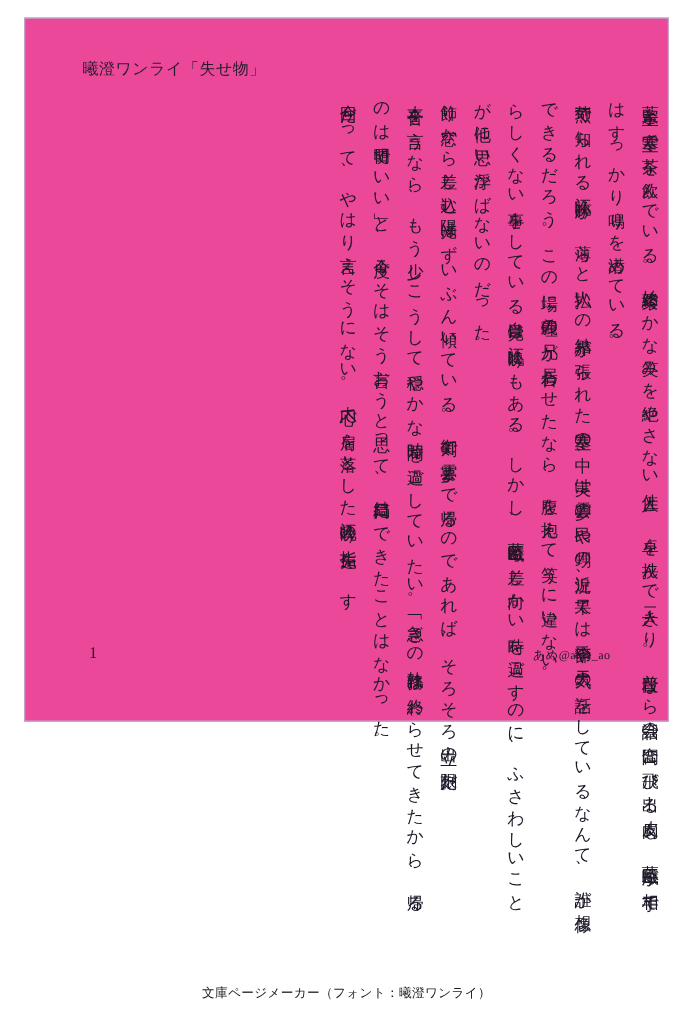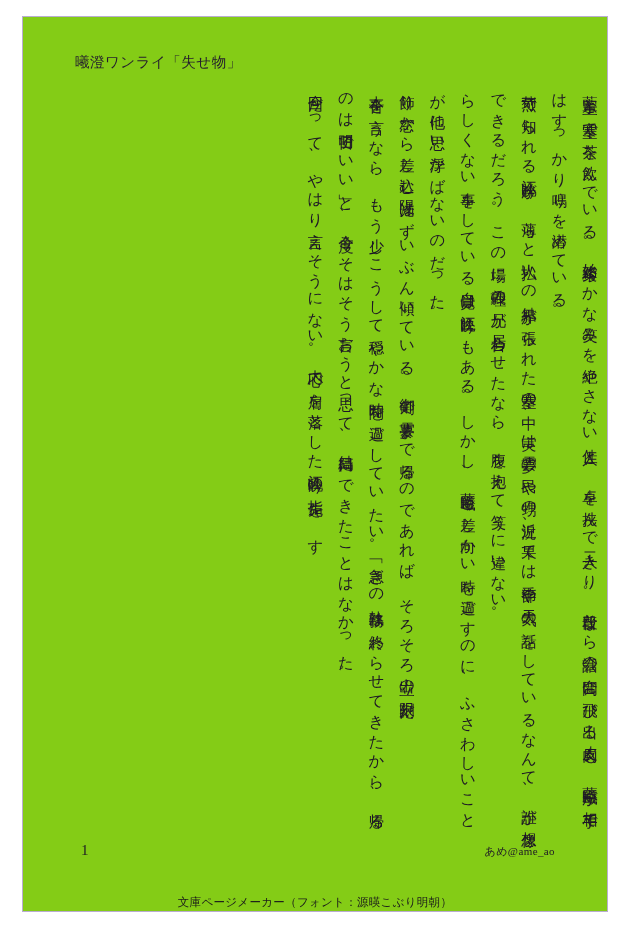--- a/index.html
+++ b/index.html
@@ -18,22 +18,22 @@
     width: 630px;
     height: 928px;
     background: #ffffff;
     box-sizing: border-box;
   }
   .sheet {
     position: absolute;
     left: 22px;
     top: 16px;
     width: 586px;
-    height: 896px;
-    background: #84cc16;
+    height: 640px;
+    background: #ec4899;
     border: 1px solid #b9add0;
     box-sizing: border-box;
   }
   .doc-title {
     position: absolute;
     left: 52px;
     top: 36px;
     font-size: 14.5px;
     color: #241d2e;
     letter-spacing: 0.5px;
@@ -102,14 +102,14 @@
 らしくない事をしている自覚は江晩吟にもある。しかし、藍曦臣と差し向かい時を過ごすのに、ふさわしいことが他に思い浮かばないのだった。
 飾り窓から差し込む陽光はずいぶん傾いている。御剣で雲夢まで帰るのであれば、そろそろ出立の刻限だ。
 本音を言うなら、もう少しこうして穏やかな時間を過ごしていたい。「急ぎの執務は終わらせてきたから、帰るのは明日でいい」と、今度こそはそう言おうと思って、結局口にできたことはなかった。
 今回だって、やはり言えそうにない。内心で肩を落とした江晩吟の指先を、す</div>
     </div>
 
     <div class="page-number">1</div>
     <div class="author">あめ@ame_ao</div>
   </div>
 
-  <div class="footer">文庫ページメーカー（フォント：源暎こぶり明朝）</div>
+  <div class="footer">文庫ページメーカー（フォント：曦澄ワンライ）</div>
 </div>
 
 </body></html>

